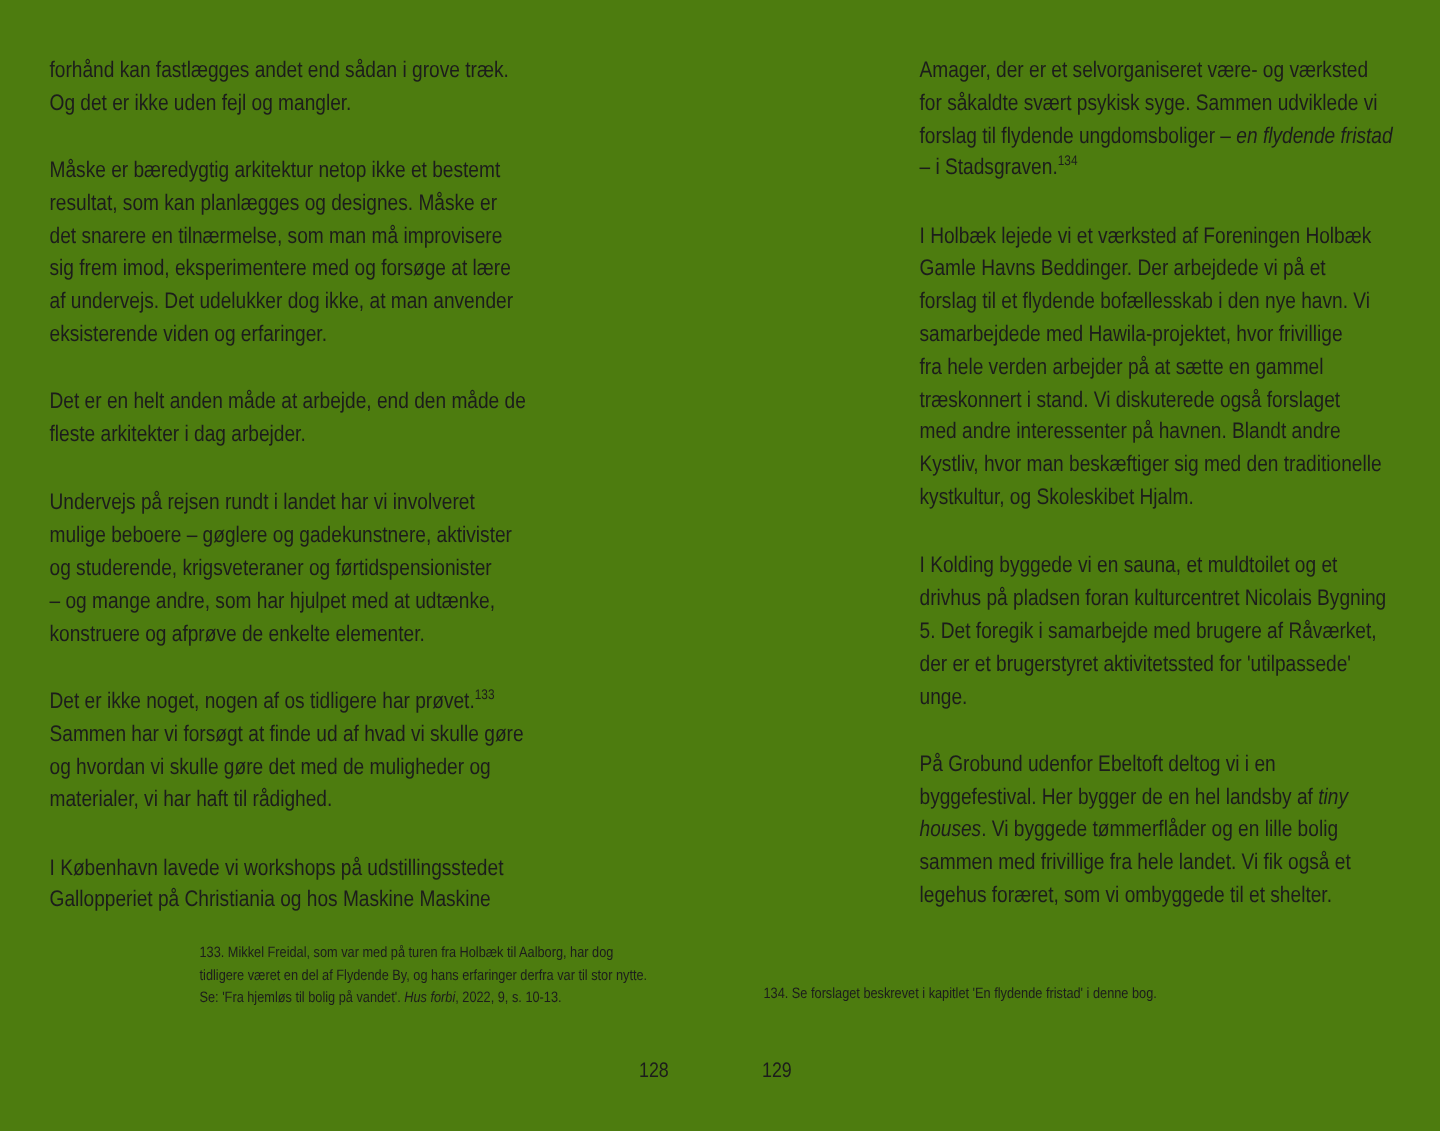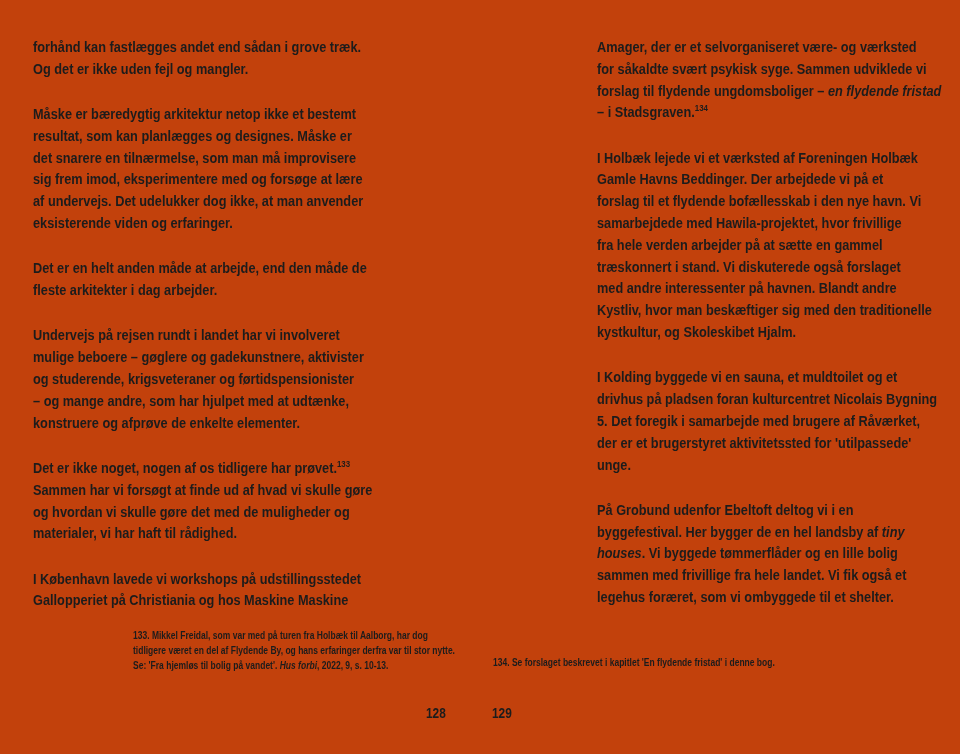--- a/index.html
+++ b/index.html
@@ -12,31 +12,30 @@
     position: relative;
     background: #ffffff;
     font-family: "Liberation Sans", sans-serif;
     color: #1c1c1c;
     overflow: hidden;
     -webkit-font-smoothing: antialiased;
   }
   .spread {
     position: absolute;
     inset: 0;
-    background: #c2410c;
-    font-weight: bold;
+    background: #4d7c0f;
   }
   .page {
     position: absolute;
     top: 0;
     width: 480px;
     height: 754px;
   }
   .page.left  { left: 0; }
-  .page.right { left: 460px; }
+  .page.right { left: 476px; }
 
   
   .body-col {
     position: absolute;
     top: 36px;
     width: 440px;
     font-size: 15px;
     line-height: 21.8px;
     transform: scaleX(0.85);
     transform-origin: 0 0;

